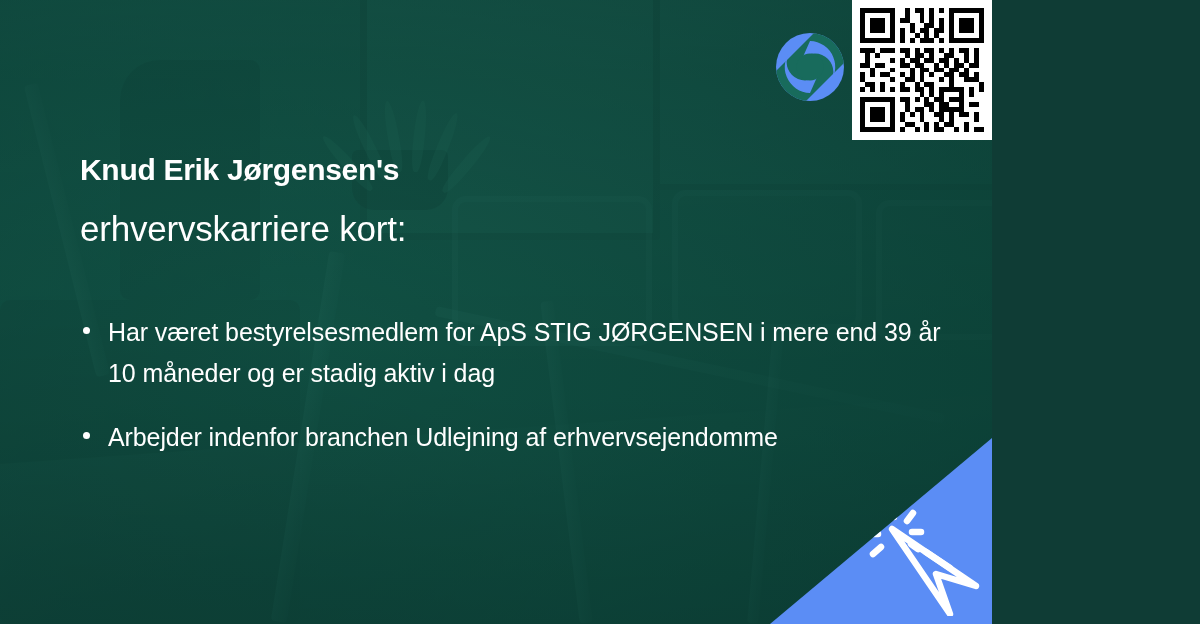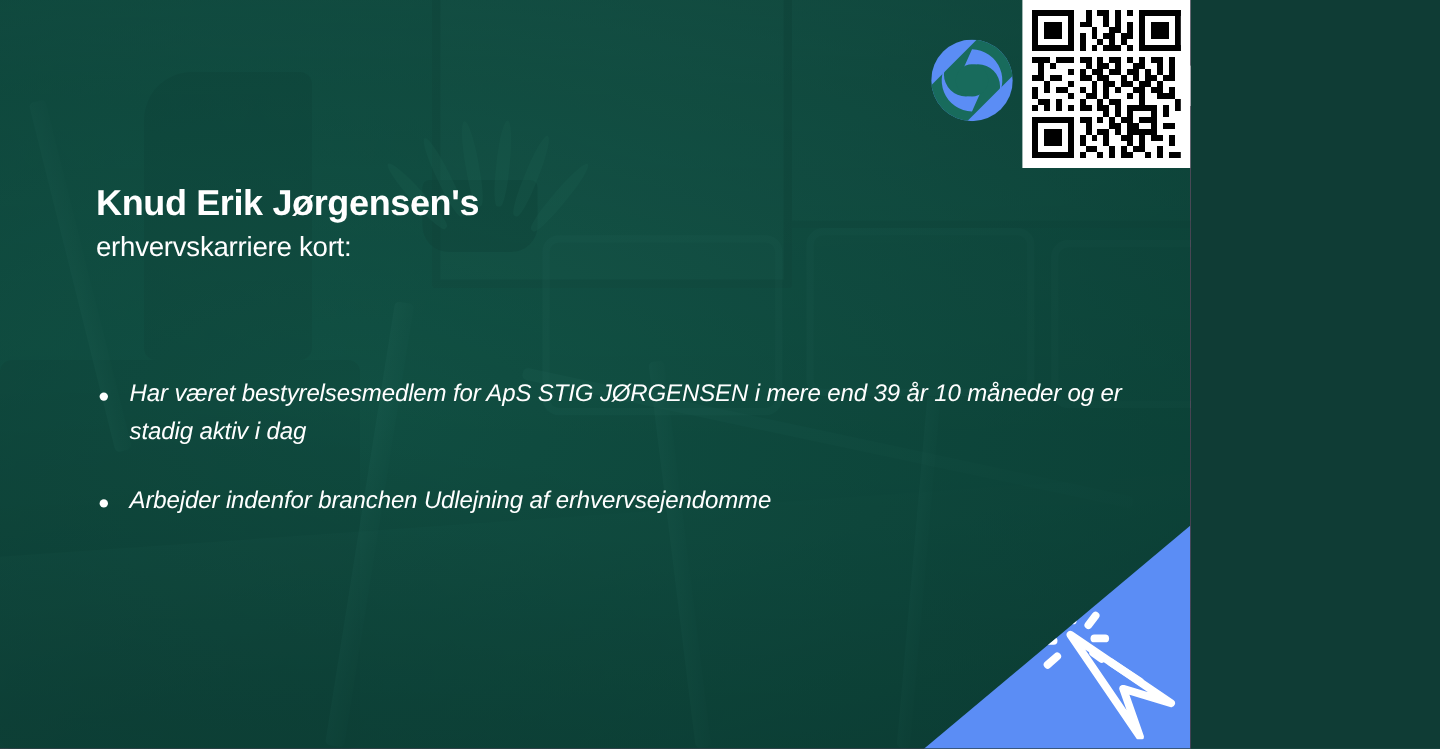--- a/index.html
+++ b/index.html
@@ -150,40 +150,39 @@
   .headline{
     position:absolute; left:80px; top:152px;
     color:#ffffff;
     width:820px;
   }
   .headline-1{
     font-size:30px; font-weight:bold; line-height:1.18;
     letter-spacing:-.3px;
   }
   .headline-2{
-    font-size:23px; font-weight:normal; line-height:1.28;
+    font-size:35px; font-weight:normal; line-height:1.28;
     letter-spacing:-.2px;
-    margin-top:4px;
+    margin-top:20px;
   }
 
   
   .bullets{
     position:absolute; left:83px; top:312px;
     width:880px;
     list-style:none;
   }
   .bullet{
     position:relative;
     color:#ffffff;
-    font-size:20px;
+    font-size:25px;
     line-height:1.62;
     padding-left:25px;
     margin-bottom:24px;
     letter-spacing:-.1px;
-    font-style:italic;
   }
   .bullet:last-child{ margin-bottom:4px; }
   .bullet-dot{
     position:absolute; left:0; top:15px;
     width:7px; height:7px;
     border-radius:50%;
     background:#ffffff;
   }
 </style>
 </head>

